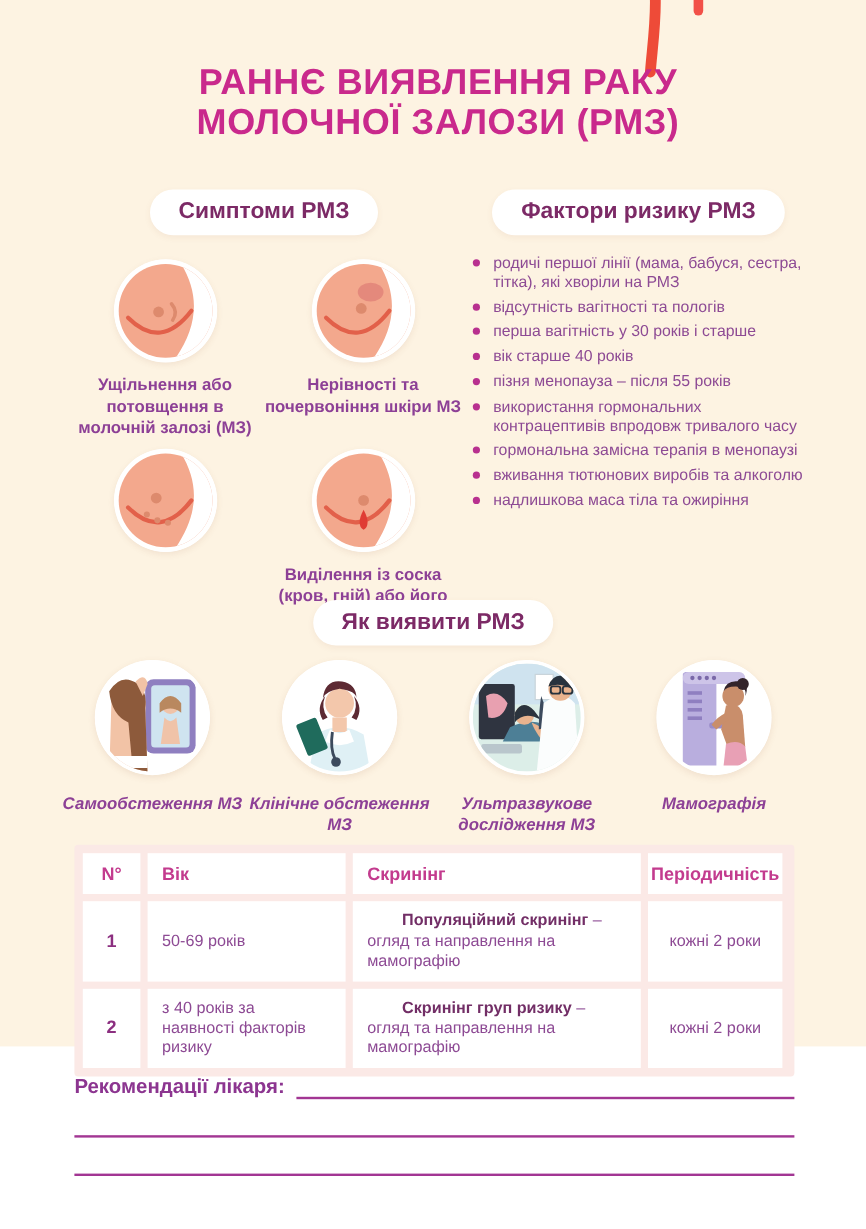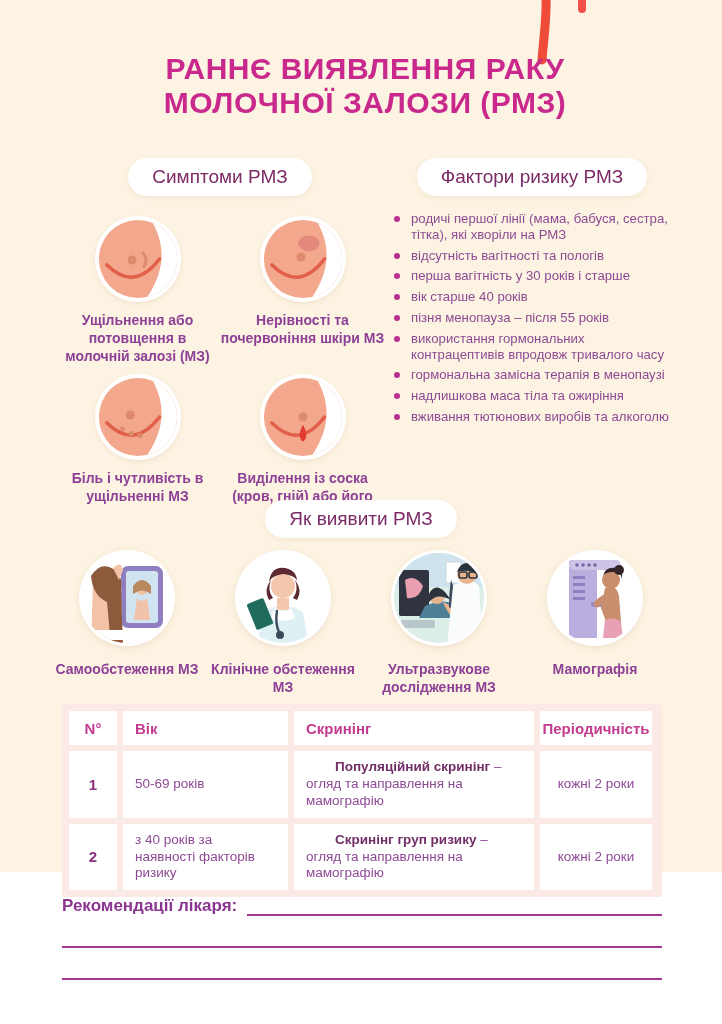--- a/index.html
+++ b/index.html
@@ -16,21 +16,21 @@
   .ribbon-svg { position:absolute; left:520px; top:0; }
 
   .main-title {
     position:absolute; top:52px; left:4px; width:100%;
     text-align:center; color:#c9298c; font-weight:bold;
     font-size:30px; line-height:1.12; letter-spacing:.5px;
   }
 
   .pill {
     display:inline-block; background:#ffffff; border-radius:20px;
-    padding:8px 24px; color:#7c2a66; font-weight:normal; font-size:19px;
+    padding:8px 24px; color:#7c2a66; font-weight:bold; font-size:19px;
     box-shadow:0 2px 5px rgba(150,90,60,.08);
   }
   .pill-wrap { text-align:center; }
 
   
   .symptoms-col { position:absolute; left:50px; top:158px; width:340px; }
   .symptoms-grid { margin-top:12px; display:flex; flex-wrap:wrap; justify-content:center; }
   .symptom-cell { width:165px; margin-top:8px; display:flex; flex-direction:column; align-items:center; }
   .symptom-cell .cap {
     margin-top:9px; text-align:center; color:#8d4096; font-weight:bold;
@@ -47,21 +47,21 @@
     color:#8d4a94; font-size:13.2px; line-height:15.8px; font-weight:500;
   }
   .risk-list li::before {
     content:""; position:absolute; left:2px; top:5px;
     width:6px; height:6px; border-radius:50%; background:#b8308f;
   }
 
   
   .detect-section { position:absolute; left:0; top:500px; width:722px; }
   .detect-row { margin-top:12px; display:flex; justify-content:center; }
-  .detect-cell { width:156px; display:flex; flex-direction:column; align-items:center; }
+  .detect-cell { width:156px; display:flex; flex-direction:column; align-items:center;font-style:italic; }
   .detect-cell .big-circle {
     width:96px; height:96px; border-radius:50%; background:#ffffff;
     box-shadow:0 2px 6px rgba(150,90,60,.12); overflow:hidden;
   }
   .detect-cell .cap {
     margin-top:14px; text-align:center; color:#8d4096; font-weight:bold;
     font-size:14px; line-height:1.3;
   }
 
   
@@ -156,21 +156,20 @@
             <g clip-path="url(#c3)">
               <path d="M56,2 C74,30 72,58 50,88 L90,88 L90,2 Z" fill="#ffffff"></path>
               <path d="M12,50 Q40,78 66,44" fill="none" stroke="#e2604a" stroke-width="3.6" stroke-linecap="round"></path>
               <circle cx="36" cy="42" r="4.6" fill="#dd8a6d"></circle>
               <circle cx="28" cy="56" r="2.6" fill="#dd8a6d"></circle>
               <circle cx="37" cy="61" r="2.6" fill="#dd8a6d"></circle>
               <circle cx="46" cy="63" r="2.6" fill="#dd8a6d"></circle>
             </g>
           </svg>
         </div>
-        <div class="cap">Біль і чутливість в ущільненні МЗ</div>
       </div>
 
       <div class="symptom-cell">
         <div class="icon-circle">
           <svg width="86" height="86" viewBox="0 0 88 88">
             <circle cx="44" cy="44" r="44" fill="#ffffff"></circle>
             <circle cx="44" cy="44" r="40" fill="#f3a88d"></circle>
             <clipPath id="c4">
                 <circle cx="44" cy="44" r="40"></circle>
               </clipPath>
@@ -193,22 +192,22 @@
       <span class="pill">Фактори ризику РМЗ</span>
     </div>
     <ul class="risk-list">
       <li>родичі першої лінії (мама, бабуся, сестра, тітка), які хворіли на РМЗ</li>
       <li>відсутність вагітності та пологів</li>
       <li>перша вагітність у 30 років і старше</li>
       <li>вік старше 40 років</li>
       <li>пізня менопауза – після 55 років</li>
       <li>використання гормональних контрацептивів впродовж тривалого часу</li>
       <li>гормональна замісна терапія в менопаузі</li>
+      <li>вживання тютюнових виробів та алкоголю</li>
       <li>надлишкова маса тіла та ожиріння</li>
-      <li>вживання тютюнових виробів та алкоголю</li>
     </ul>
   </div>
 
   <div class="detect-section">
     <div class="pill-wrap">
       <span class="pill">Як виявити РМЗ</span>
     </div>
     <div class="detect-row">
 
       <div class="detect-cell">

